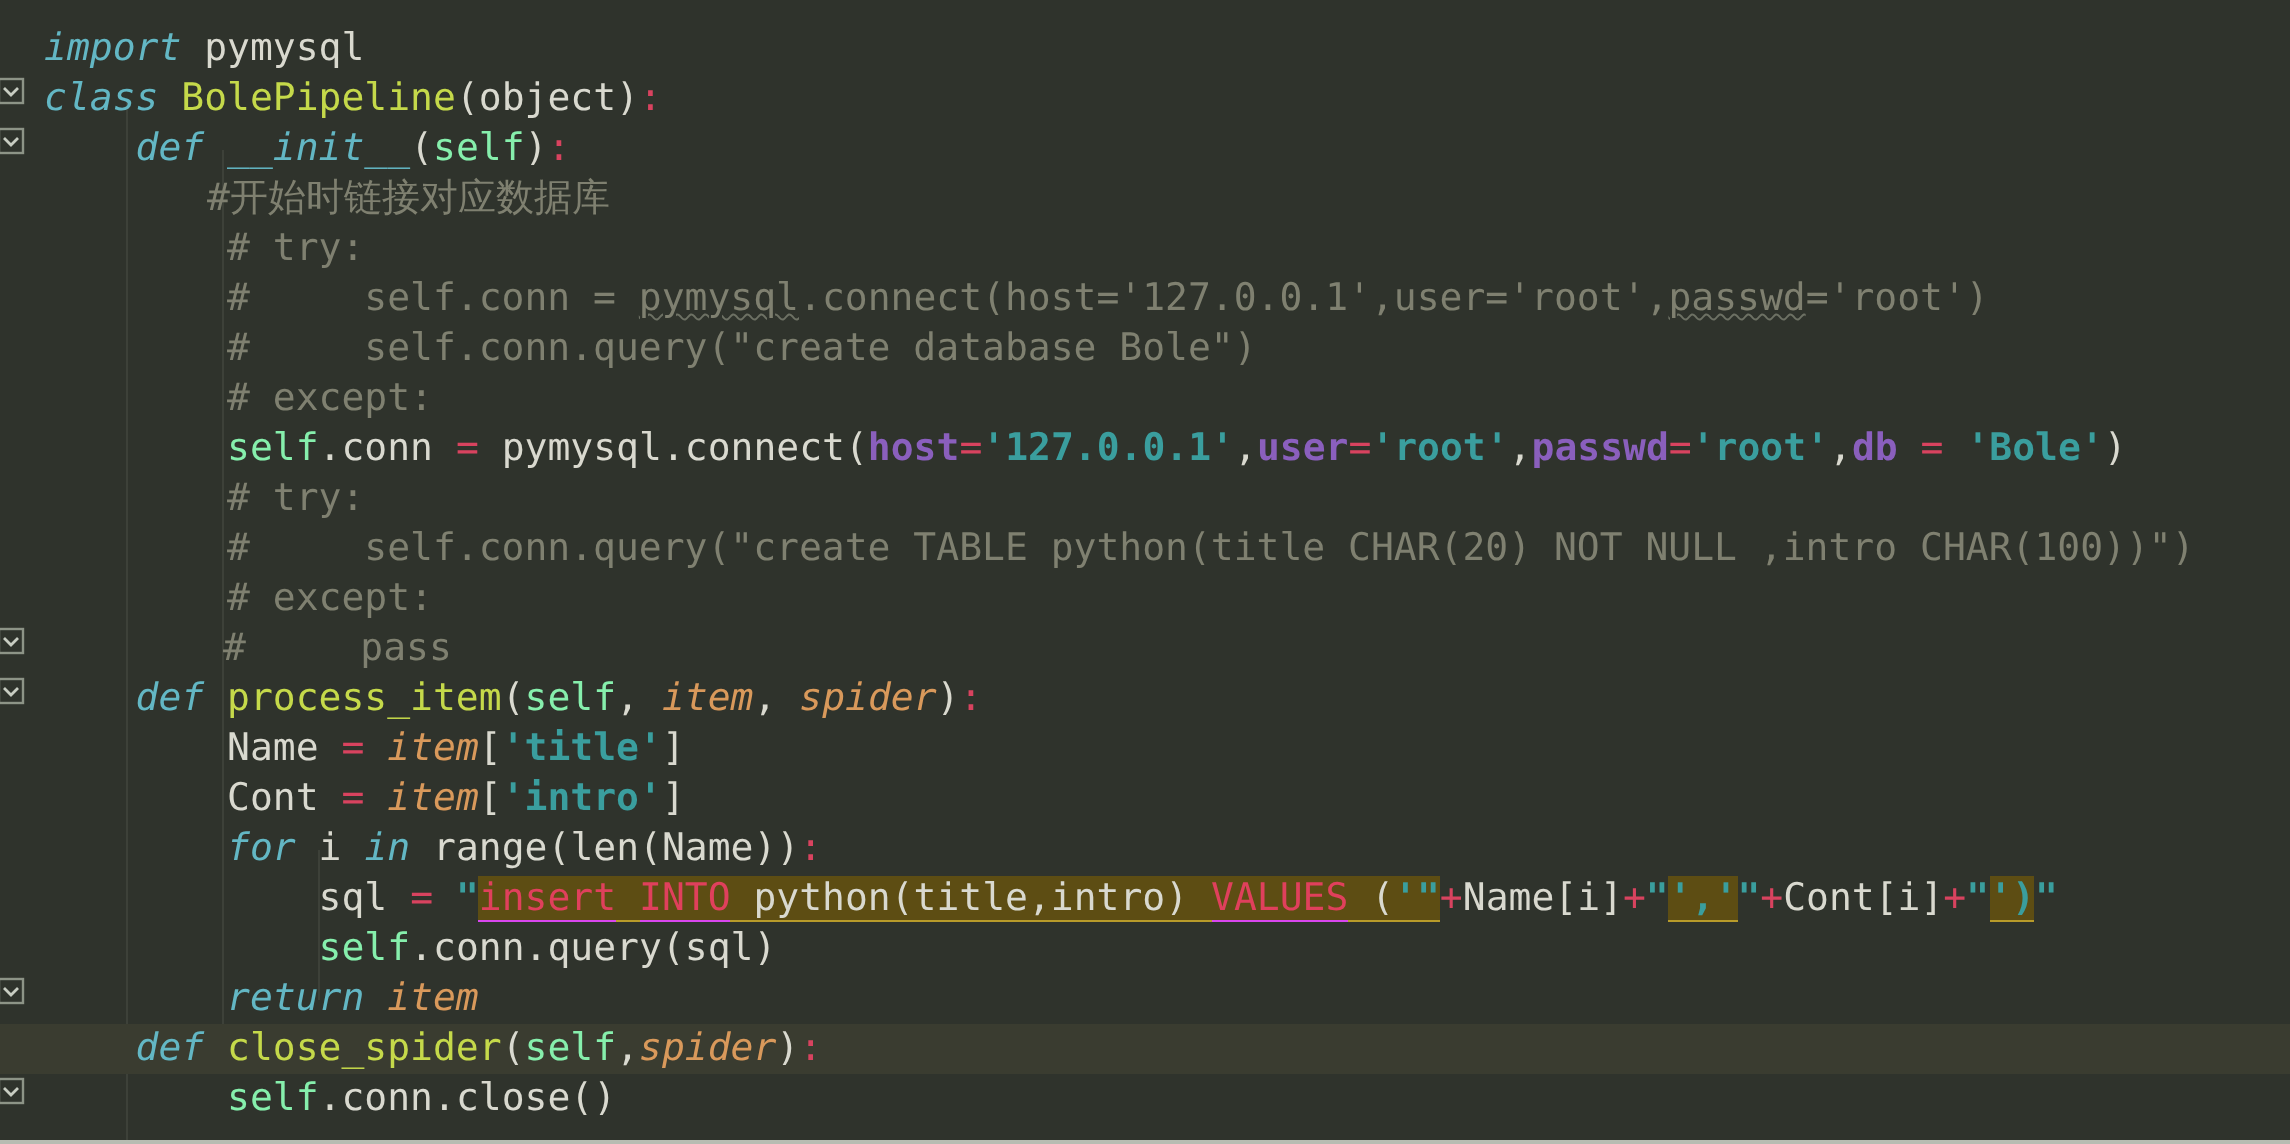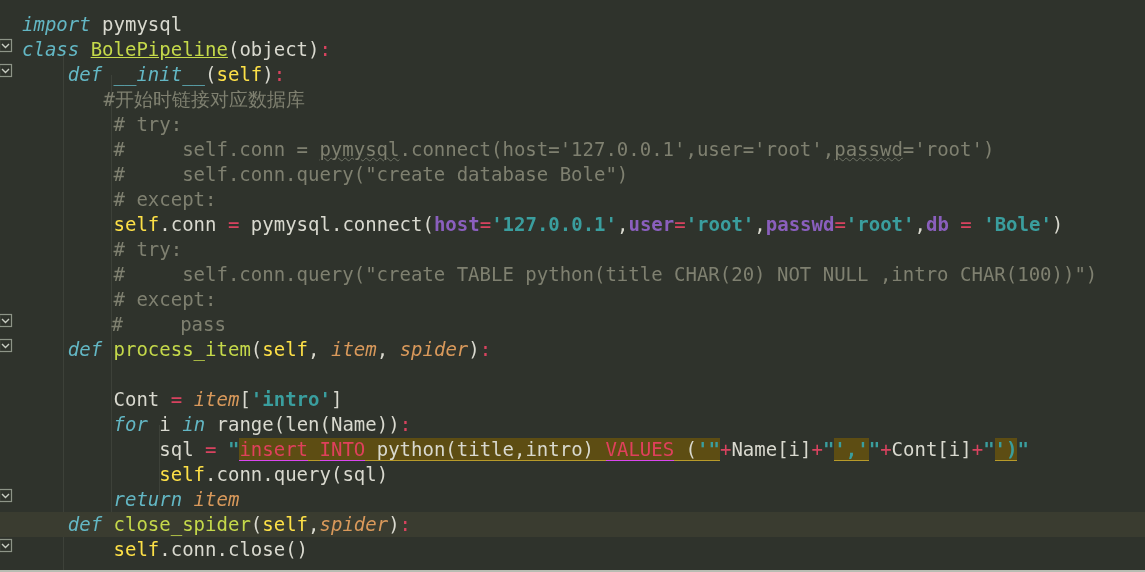--- a/index.html
+++ b/index.html
@@ -78,24 +78,24 @@
     padding-left: 22px;
     box-sizing: border-box;
     color: #d4d4c8;
   }
   .line.current {
     background: #3a3c30;
   }
 
   
   .kw        { color: #63b7c4; font-style: italic; }
-  .clsname   { color: #c5d94a; text-decoration: underline; }
+  .clsname   { color: #c5d94a; }
   .fnname    { color: #c5d94a; }
   .plain     { color: #d9d9cf; }
-  .selfkw    { color: #fde047; }
+  .selfkw    { color: #86efac; }
   .param     { color: #d9995b; font-style: italic; }
   .op        { color: #d8435f; }
   .punct     { color: #d9d9cf; }
   .colon     { color: #d8435f; }
   .comment   { color: #7f8070; }
   .str       { color: #3a9e9e; font-weight: bold; }
   .kwarg     { color: #8a5fbd; font-weight: bold; }
   .builtin   { color: #d9d9cf; text-align: center; }
 
   
@@ -201,20 +201,21 @@
     <div class="line" style="top:237px;"><span class="plain">        </span><span class="comment"># try:</span></div>
 
     <div class="line" style="top:262px;"><span class="plain">        </span><span class="comment">#     self.conn.query("create TABLE python(title CHAR(20) NOT NULL ,intro CHAR(100))")</span></div>
 
     <div class="line" style="top:287px;"><span class="plain">        </span><span class="comment"># except:</span></div>
 
     <div class="line" style="top:312px;padding-left:20px;"><span class="plain">        </span><span class="comment">#     pass</span></div>
 
     <div class="line" style="top:337px;"><span class="plain">    </span><span class="kw">def</span><span class="plain"> </span><span class="fnname">process_item</span><span class="punct">(</span><span class="selfkw">self</span><span class="punct">,</span><span class="plain"> </span><span class="param">item</span><span class="punct">,</span><span class="plain"> </span><span class="param">spider</span><span class="punct">)</span><span class="colon">:</span></div>
 
+    <div class="line" style="top:362px;"><span class="plain">        </span><span class="plain">Name</span><span class="plain"> </span><span class="op">=</span><span class="plain"> </span><span class="param">item</span><span class="punct">[</span><span class="str">'title'</span><span class="punct">]</span></div>
 
     <div class="line" style="top:387px;"><span class="plain">        </span><span class="plain">Cont</span><span class="plain"> </span><span class="op">=</span><span class="plain"> </span><span class="param">item</span><span class="punct">[</span><span class="str">'intro'</span><span class="punct">]</span></div>
 
     <div class="line" style="top:412px;"><span class="plain">        </span><span class="kw">for</span><span class="plain"> </span><span class="plain">i</span><span class="plain"> </span><span class="kw">in</span><span class="plain"> </span><span class="builtin">range</span><span class="punct">(</span><span class="builtin">len</span><span class="punct">(</span><span class="plain">Name</span><span class="punct">))</span><span class="colon">:</span></div>
 
     <div class="line" style="top:437px;"><span class="plain">            </span><span class="plain">sql</span><span class="plain"> </span><span class="op">=</span><span class="plain"> </span><span class="str">"</span><span class="sqlkw">insert</span><span class="sqlplain"> </span><span class="sqlkw">INTO</span><span class="sqlplain"> python(title,intro) </span><span class="sqlkw">VALUES</span><span class="sqlplain"> (</span><span class="strfrag">'"</span><span class="op">+</span><span class="plain">Name[i]</span><span class="op">+</span><span class="str">"</span><span class="strfrag">','</span><span class="str">"</span><span class="op">+</span><span class="plain">Cont[i]</span><span class="op">+</span><span class="str">"</span><span class="strfrag">')</span><span class="str">"</span></div>
 
     <div class="line" style="top:487px;"><span class="plain">        </span><span class="kw">return</span><span class="plain"> </span><span class="param">item</span></div>
 
     <div class="line" style="top:462px;"><span class="plain">            </span><span class="selfkw">self</span><span class="punct">.</span><span class="plain">conn</span><span class="punct">.</span><span class="plain">query</span><span class="punct">(</span><span class="plain">sql</span><span class="punct">)</span></div>

